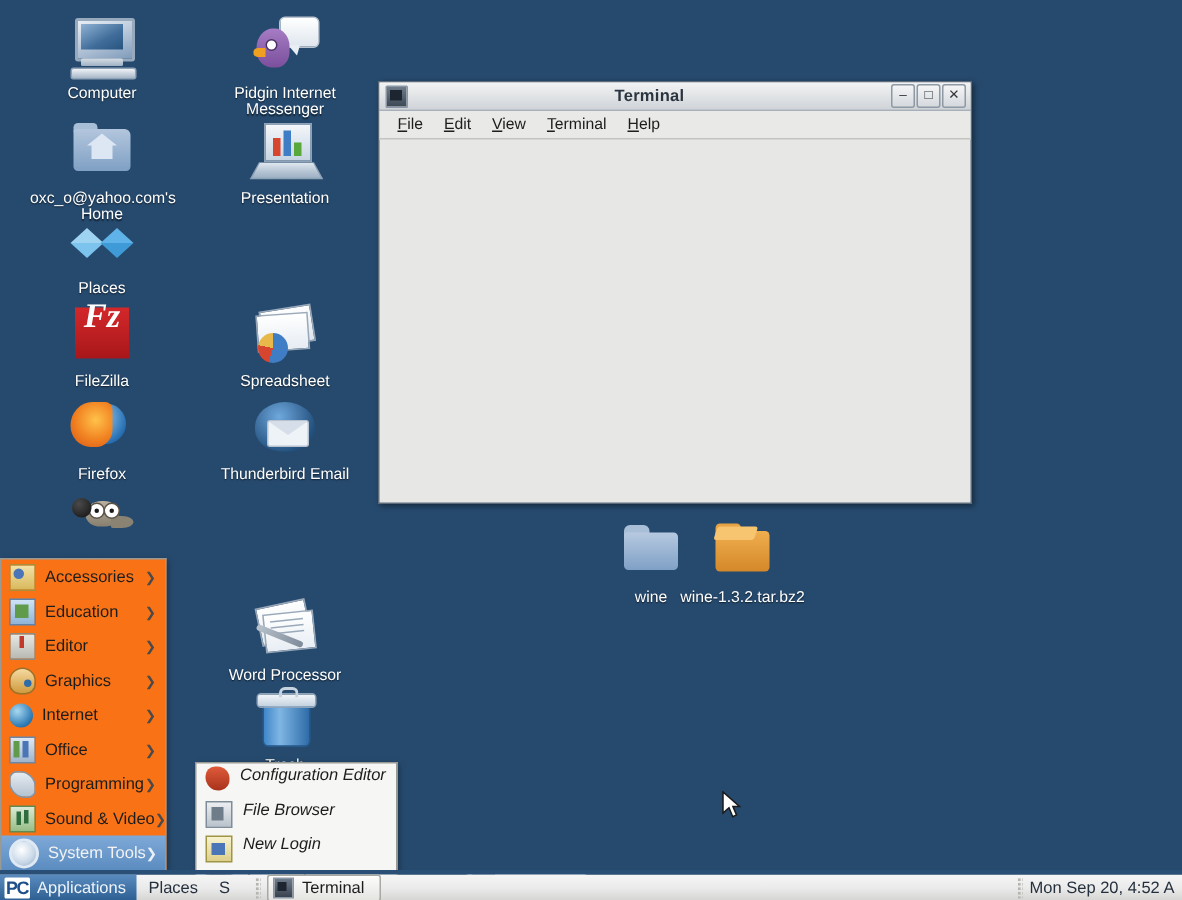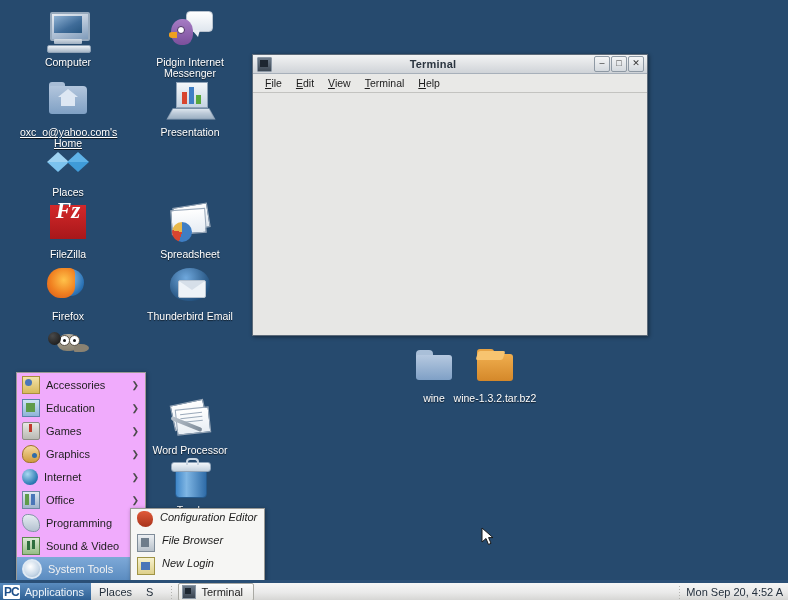--- a/index.html
+++ b/index.html
@@ -380,28 +380,27 @@
     position:absolute; left:3px; right:3px; top:50%; height:5px;
     margin-top:-3px;
     border-top:1px solid rgba(255,255,255,.75);
     border-bottom:1px solid rgba(255,255,255,.75);
   }
 
   
   #appmenu {
     position: absolute;
     left: 0; top: 372px;
-    width: 130px;
-    background: #f0abfc;
+    width: 111px;
+    background: #f97316;
     border: 1px solid #9a9a95;
     border-bottom: none;
     box-shadow: 1px 1px 4px rgba(0,0,0,0.35);
     font-size: 11px;
     box-sizing: border-box;
-    margin-left: 16px;
   }
   .am-item {
     display: flex; align-items: center;
     height: 23px;
     padding: 0 3px 0 5px;
     color: #1d1d1d;
     cursor: default;
     position: relative;
   }
   .am-item.sel {
@@ -563,21 +562,21 @@
   <div class="dicon" style="left:20px;top:8px;">
     <span class="glyph ico-computer">
       <span class="mon"></span>
         <span class="scr"></span>
         <span class="base"></span>
         <span class="kbd"></span>
     </span>
     <span class="lbl">Computer</span>
   </div>
 
-  <div class="dicon" style="left:20px;top:78px;text-decoration:underline;">
+  <div class="dicon" style="left:20px;top:78px;">
     <span class="glyph ico-folder-home">
       <span class="tab"></span>
         <span class="f"></span>
         <span class="roof"></span>
         <span class="house"></span>
     </span>
     <span class="lbl">oxc_o@yahoo.com's Home</span>
   </div>
 
   <div class="dicon" style="left:20px;top:138px;">
@@ -727,21 +726,21 @@
       <span class="mlabel">Accessories</span>
       <span class="arrow">❯</span>
     </div>
     <div class="am-item">
       <span class="mico mi-education"></span>
       <span class="mlabel">Education</span>
       <span class="arrow">❯</span>
     </div>
     <div class="am-item">
       <span class="mico mi-games"></span>
-      <span class="mlabel">Games</span>
+      <span class="mlabel">Editor</span>
       <span class="arrow">❯</span>
     </div>
     <div class="am-item">
       <span class="mico mi-graphics"></span>
       <span class="mlabel">Graphics</span>
       <span class="arrow">❯</span>
     </div>
     <div class="am-item">
       <span class="mico mi-internet"></span>
       <span class="mlabel">Internet</span>

